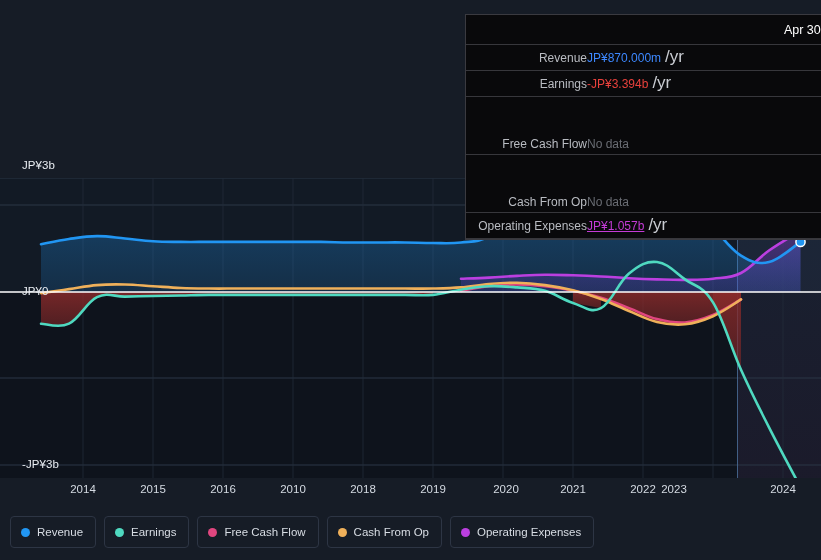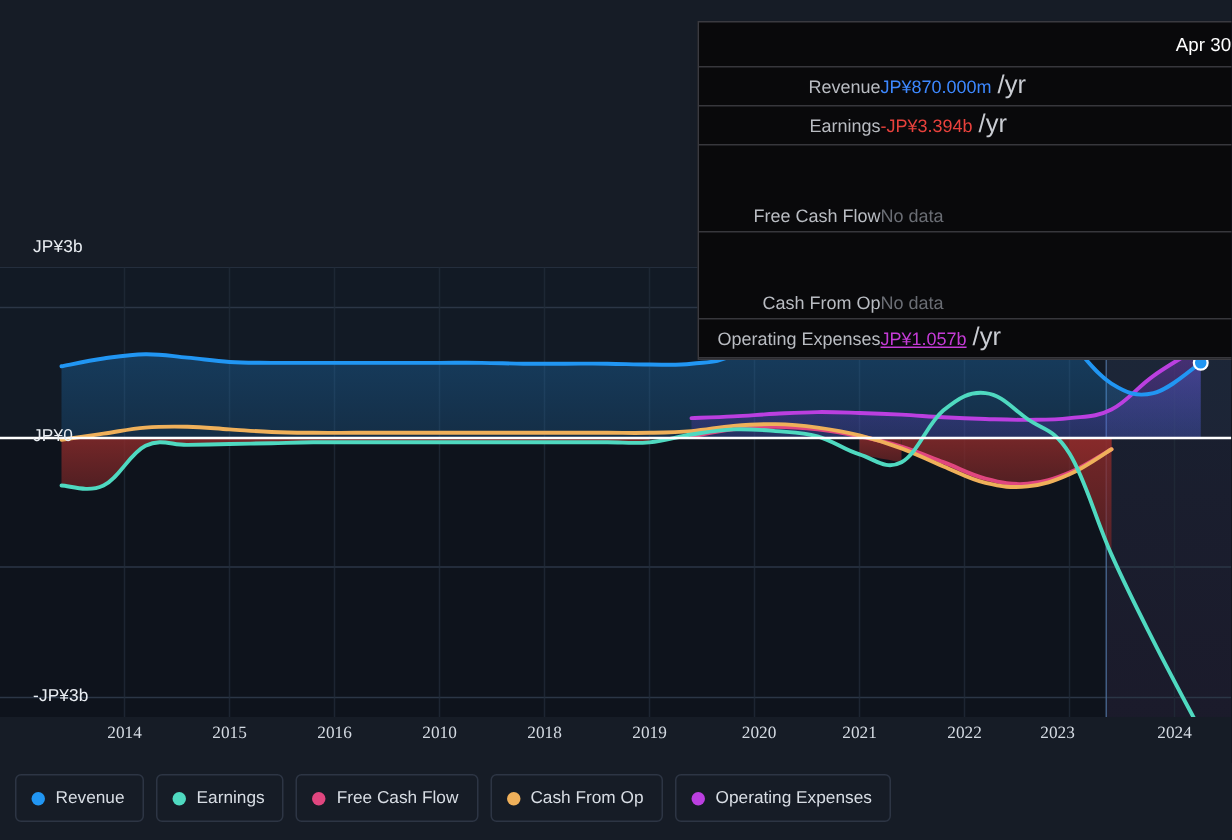--- a/index.html
+++ b/index.html
@@ -25,21 +25,20 @@
   #y-top{left:22px;top:159px;}
   #y-zero{left:22px;top:285px;text-align:center;}
   #y-bot{left:22px;top:458px;}
 
   .x-axis{
     position:absolute;left:0;top:483px;width:821px;height:18px;
   }
   .x-tick{
     position:absolute;color:#d4dae2;font-size:11.5px;transform:translateX(-50%);
     white-space:nowrap;
-    font-family:Liberation Serif, serif;
   }
 
   
   .tooltip{
     position:absolute;left:465px;top:14px;width:398px;
     background:#09090b;
     border:1px solid #3a3a40;
     box-sizing:border-box;
     padding:0;
     z-index:40;
@@ -162,21 +161,21 @@
   <div class="x-axis" id="x-axis">
       <div class="x-tick" style="left: 83px;">2014</div>
       <div class="x-tick" style="left: 153px;">2015</div>
       <div class="x-tick" style="left: 223px;">2016</div>
       <div class="x-tick" style="left: 293px;">2010</div>
       <div class="x-tick" style="left: 363px;">2018</div>
       <div class="x-tick" style="left: 433px;">2019</div>
       <div class="x-tick" style="left: 506px;">2020</div>
       <div class="x-tick" style="left: 573px;">2021</div>
       <div class="x-tick" style="left: 643px;">2022</div>
-      <div class="x-tick" style="left: 705px; text-align: center;">2023</div>
+      <div class="x-tick" style="left: 674px; text-align: center;">2023</div>
       <div class="x-tick" style="left: 783px;">2024</div>
     </div>
 
   <div class="tooltip">
     <div class="tt-date">Apr 30 2024</div>
     <div id="tt-rows">
         <div class="tt-row">
           <div class="tt-key">Revenue</div>
           <div class="tt-val v-rev">JP¥870.000m</div>
           <div class="tt-unit">/yr</div>

